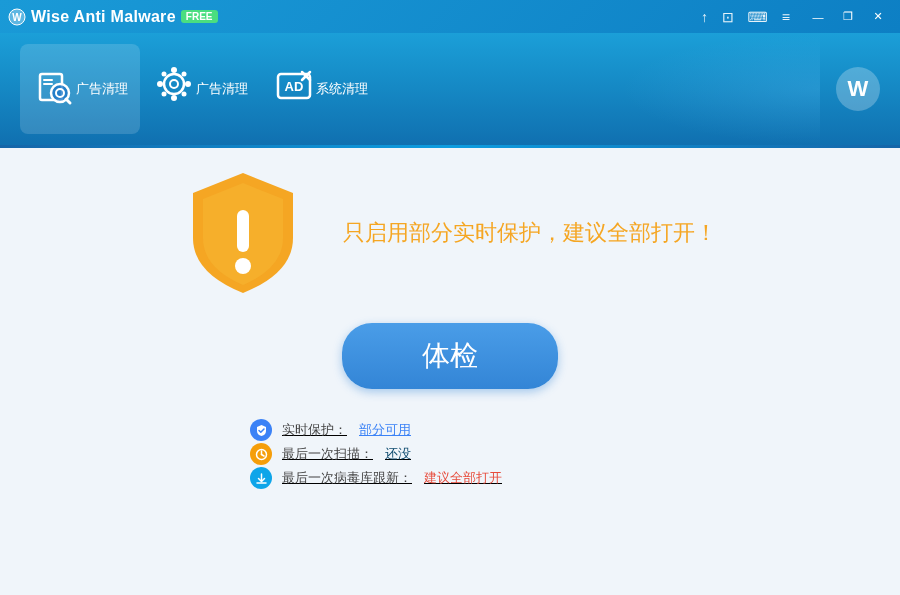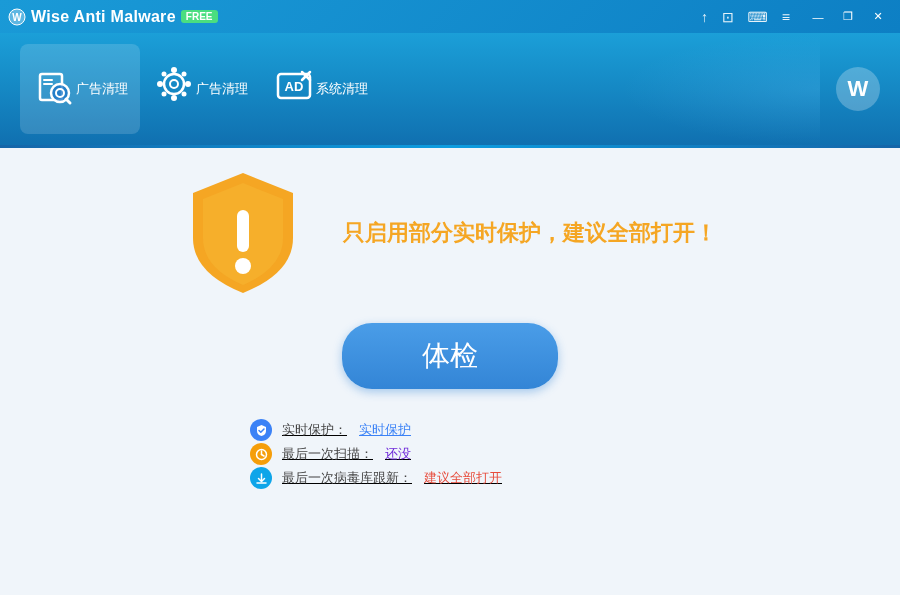--- a/index.html
+++ b/index.html
@@ -175,21 +175,21 @@
     
     .shield-warning {
       width: 120px;
       height: 130px;
       flex-shrink: 0;
     }
 
     .warning-text {
       color: #f5a623;
       font-size: 22px;
-      font-weight: 700;
+      font-weight: 400;
     }
 
     
     .scan-btn {
       background: linear-gradient(180deg, #4a9de8 0%, #3385d6 100%);
       color: white;
       border: none;
       border-radius: 30px;
       padding: 14px 80px;
       font-size: 28px;
@@ -224,21 +224,21 @@
       justify-content: center;
       flex-shrink: 0;
     }
     .status-icon-wrap.blue { background: #3b82f6; }
     .status-icon-wrap.orange { background: #f59e0b; }
     .status-icon-wrap.teal { background: #0ea5e9; }
     .status-icon-wrap svg { width: 13px; height: 13px; fill: white; }
     .status-label { color: #444; }
     .status-value { color: #333; margin-left: 2px; }
     .status-value.partial { color: #3b82f6; text-decoration: underline; cursor: pointer; }
-    .status-value.none { color: #6d28d9; }
+    .status-value.none { color: #0c4a6e; }
     .status-value.error { color: #e74c3c; }
 
     
     #nav-separator {
       height: 3px;
       background: linear-gradient(90deg, #1565a8, #0d9de0, #1565a8);
     }
   </style>
 </head>
 <body>
@@ -343,21 +343,21 @@
   <div class="status-list">
 
     <div class="status-item">
       <div class="status-icon-wrap blue">
         <svg viewBox="0 0 13 13">
           <path d="M6.5 1 L11 3 L11 7 Q11 11 6.5 12 Q2 11 2 7 L2 3 Z" fill="white"></path>
           <path d="M4 6.5 L5.8 8.3 L9 5" stroke="#3b82f6" stroke-width="1.5" fill="none" stroke-linecap="round" stroke-linejoin="round"></path>
         </svg>
       </div>
       <span class="status-label">实时保护：</span>
-      <span class="status-value partial">实时保护</span>
+      <span class="status-value partial">部分可用</span>
     </div>
 
     <div class="status-item">
       <div class="status-icon-wrap orange">
         <svg viewBox="0 0 13 13">
           <circle cx="6.5" cy="6.5" r="5" stroke="white" stroke-width="1.5" fill="none"></circle>
           <line x1="6.5" y1="3" x2="6.5" y2="6.5" stroke="white" stroke-width="1.5" stroke-linecap="round"></line>
           <line x1="6.5" y1="6.5" x2="9" y2="8" stroke="white" stroke-width="1.5" stroke-linecap="round"></line>
         </svg>
       </div>

